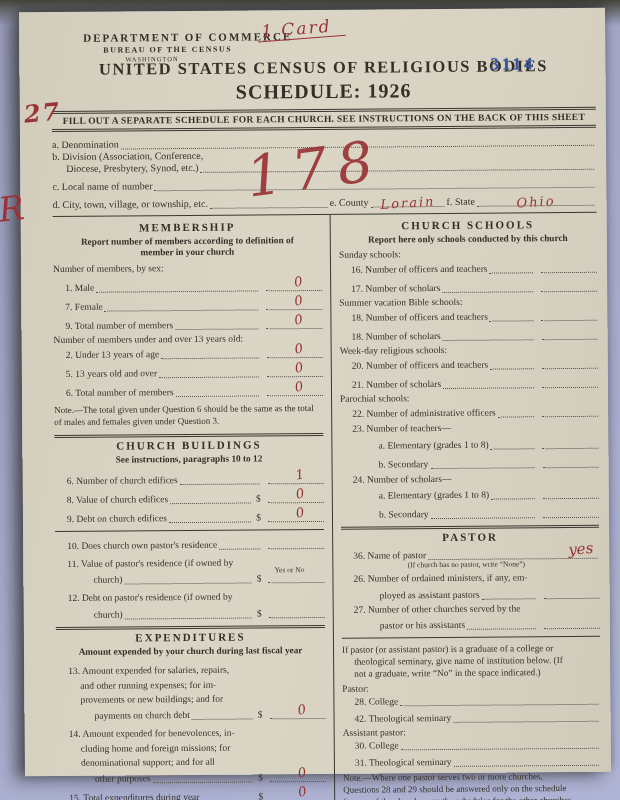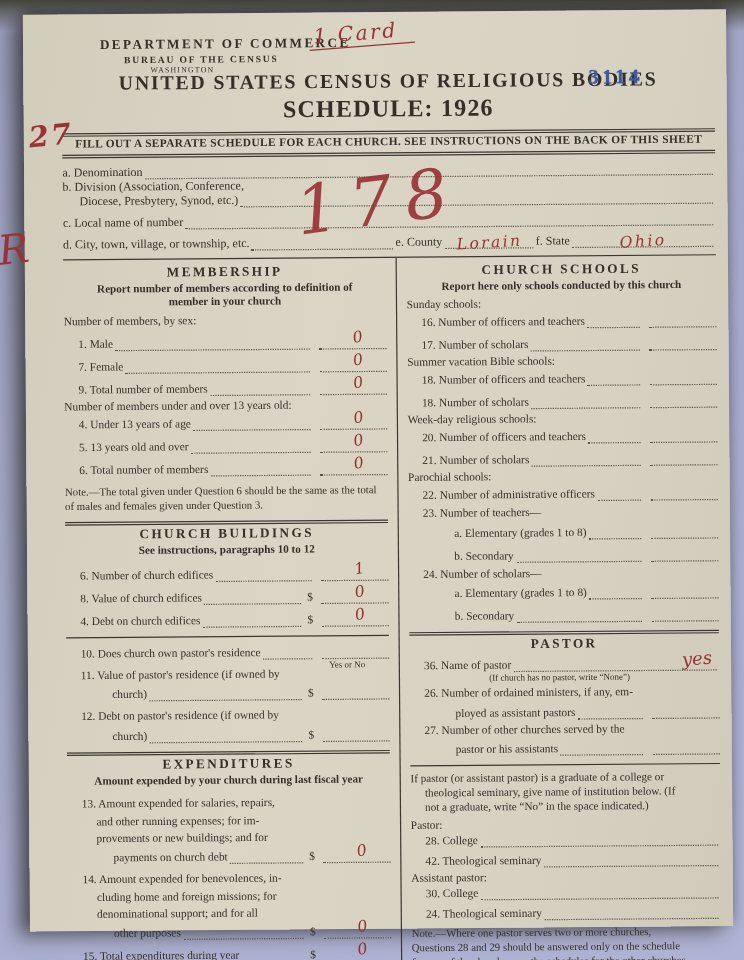--- a/index.html
+++ b/index.html
@@ -50,21 +50,21 @@
   .blank { width: 56px; border-bottom: 1px dotted #57524a; height: 12px; position: relative; margin-left: 6px; flex: none; }
   .dollar { margin: 0 1px 0 3px; flex: none; }
   .qline { font-size: 9.5px; padding-left: 24px; margin-top: 2px; line-height: 1.3; }
   .qline.first { padding-left: 12px; margin-top: 7px; }
   .hint { font-size: 7.5px; text-align: right; margin-top: 0; padding-right: 8px; }
   .note { font-size: 9px; margin-top: 6px; line-height: 1.35; text-align: left; }
   .rule2 { border-top: 1px solid #3a372f; border-bottom: 1px solid #3a372f; height: 3px; margin-top: 7px; }
   .rule1 { border-top: 1px solid #3a372f; margin-top: 7px; }
   .para { font-size: 9.3px; line-height: 1.3; margin-top: 5px; padding-left: 0; }
   .para .ind { padding-left: 12px; }
-  .yesno { font-size: 7.5px; position: absolute; left: 6px; top: 12px; white-space: nowrap; }
+  .yesno { font-size: 7.5px; position: absolute; left: 6px; top: 28px; white-space: nowrap; }
   .q25blank { position: relative; }
   .q25ans { position: absolute; right: 4px; bottom: 0; font-size: 15px; transform: rotate(-4deg); }
 </style>
 </head>
 <body>
 
 <div class="scene">
   <div class="shadow-top"></div>
   <div class="paper">
 
@@ -131,21 +131,21 @@
           </div>
         <div class="q">
             <span class="ql">9. Total number of members</span>
             <span class="lead"></span>
             <span class="blank">
               <i class="hz">0</i>
             </span>
           </div>
         <div class="grp">Number of members under and over 13 years old:</div>
         <div class="q tightrow">
-            <span class="ql">4. Under 13 years of age</span>
+            <span class="ql">2. Under 13 years of age</span>
             <span class="lead"></span>
             <span class="blank">
               <i class="hz">0</i>
             </span>
           </div>
         <div class="q">
             <span class="ql">5. 13 years old and over</span>
             <span class="lead"></span>
             <span class="blank">
               <i class="hz">0</i>
@@ -172,21 +172,21 @@
           </div>
         <div class="q">
             <span class="ql">8. Value of church edifices</span>
             <span class="lead"></span>
             <span class="dollar">$</span>
             <span class="blank">
               <i class="hz">0</i>
             </span>
           </div>
         <div class="q">
-            <span class="ql">4. Debt on church edifices</span>
+            <span class="ql">9. Debt on church edifices</span>
             <span class="lead"></span>
             <span class="dollar">$</span>
             <span class="blank">
               <i class="hz">0</i>
             </span>
           </div>
         <div class="rule1"></div>
         <div class="q">
             <span class="ql">10. Does church own pastor's residence</span>
             <span class="lead"></span>
@@ -344,21 +344,21 @@
         <div class="q">
             <span class="ql">42. Theological seminary</span>
             <span class="lead"></span>
           </div>
         <div class="grp">Assistant pastor:</div>
         <div class="q tightrow">
             <span class="ql">30. College</span>
             <span class="lead"></span>
           </div>
         <div class="q">
-            <span class="ql">24. Theological seminary</span>
+            <span class="ql">31. Theological seminary</span>
             <span class="lead"></span>
           </div>
         <div class="note" style="margin-top:4px;">
           <div>Note.—Where one pastor serves two or more churches,</div>
           <div>Questions 28 and 29 should be answered only on the schedule</div>
           <div>for one of the churches; on the schedules for the other churches,</div>
 
         </div>
       </div>
     </div>

